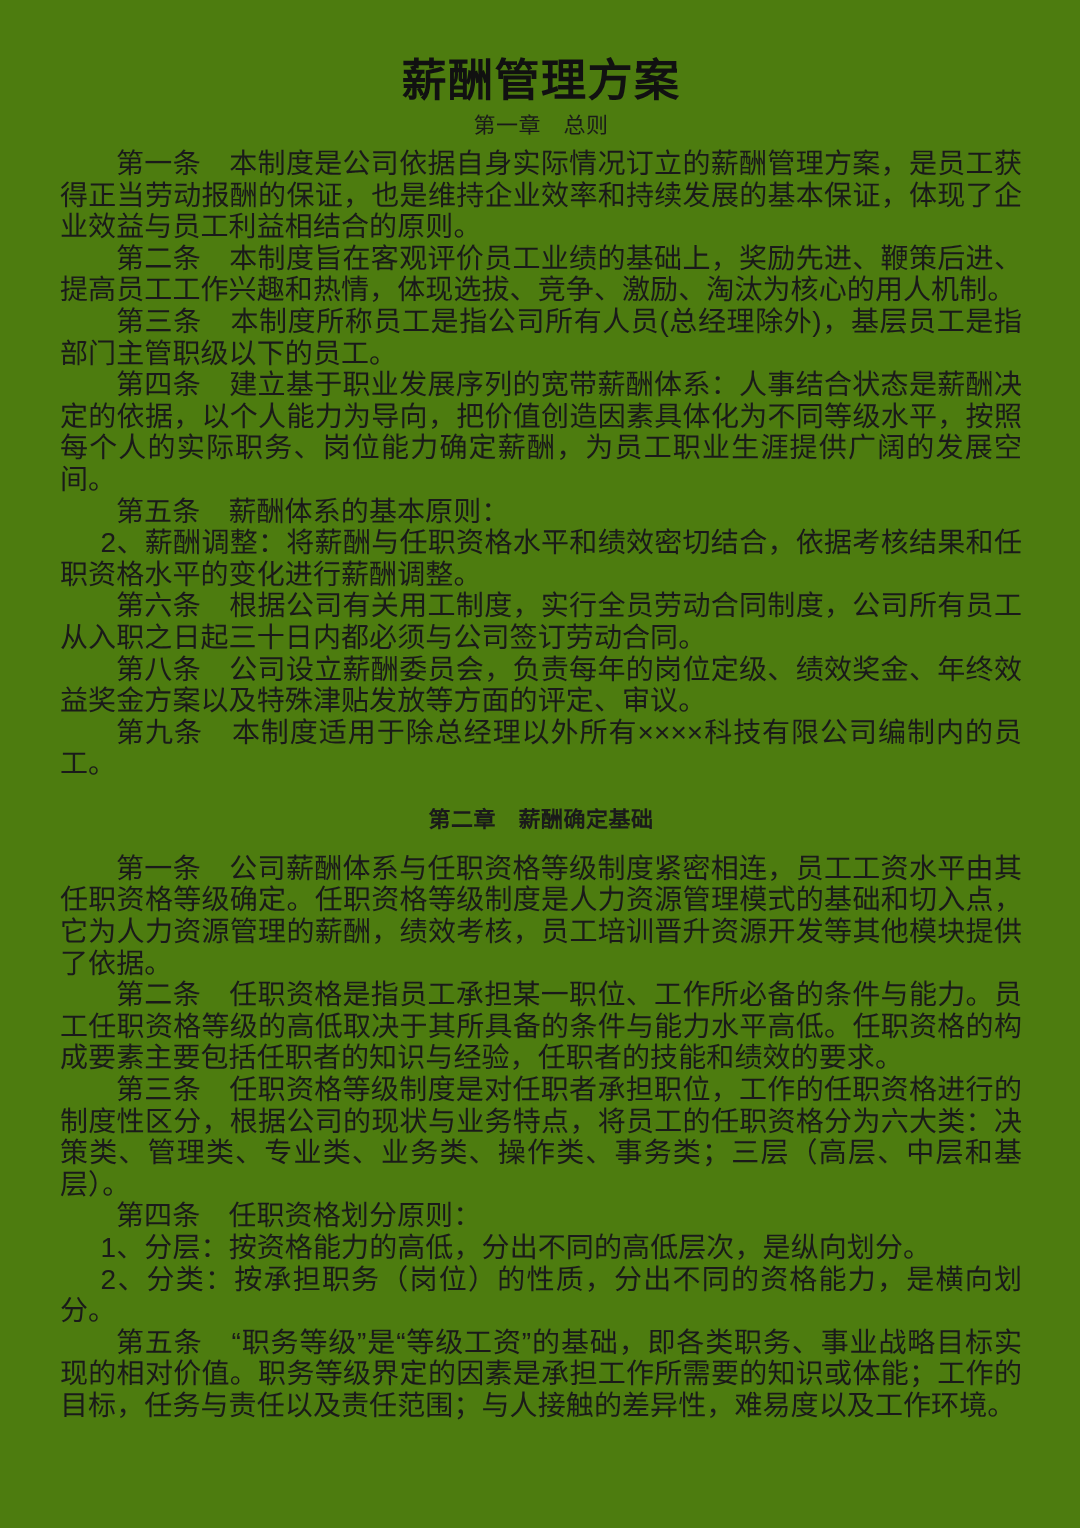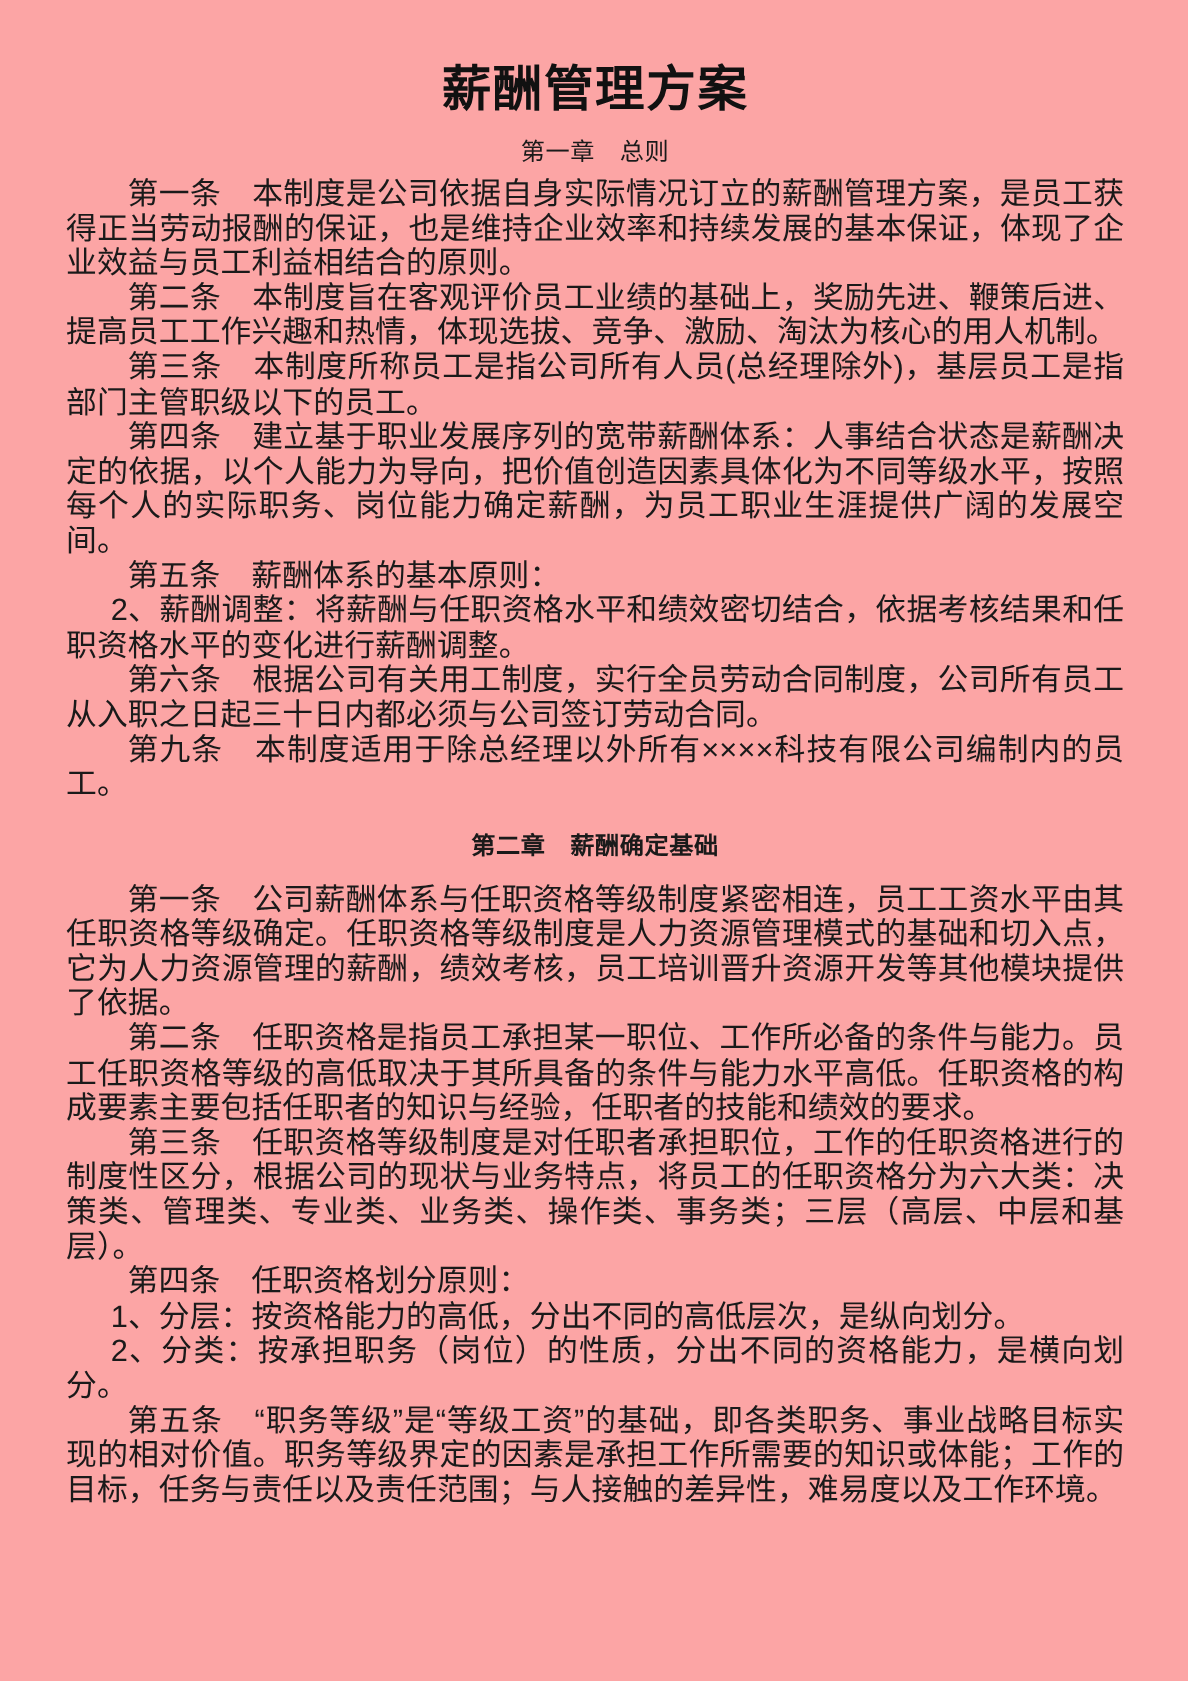--- a/index.html
+++ b/index.html
@@ -11,21 +11,21 @@
     width: 1080px;
     height: 1528px;
     font-family: "Liberation Sans", "DejaVu Sans", sans-serif;
     color: #1a1a1a;
     overflow: hidden;
   }
   .page {
     position: relative;
     width: 1080px;
     height: 1528px;
-    background: #fca5a5;
+    background: #4d7c0f;
     box-sizing: border-box;
     padding: 0 58px 0 60px;
   }
   .doc-title {
     margin: 0;
     padding-top: 52px;
     text-align: center;
     font-size: 45px;
     line-height: 58px;
     font-weight: bold;
@@ -34,21 +34,20 @@
   }
   .chapter-heading {
     text-align: center;
     font-size: 22px;
     line-height: 32px;
     color: #1a1a1a;
     margin: 0;
   }
   .chapter-heading.ch1 {
     font-weight: normal;
-    margin-top: 12px;
     margin-bottom: 6px;
     letter-spacing: 0.5px;
   }
   .chapter-heading.ch2 {
     font-weight: bold;
     margin-top: 24px;
     margin-bottom: 17px;
     letter-spacing: 0.5px;
   }
   .body-block {
@@ -78,20 +77,21 @@
   <div class="chapter-heading ch1">第一章　总则</div>
 
   <div class="body-block">
     <p class="para">第一条　本制度是公司依据自身实际情况订立的薪酬管理方案，是员工获得正当劳动报酬的保证，也是维持企业效率和持续发展的基本保证，体现了企业效益与员工利益相结合的原则。</p>
     <p class="para">第二条　本制度旨在客观评价员工业绩的基础上，奖励先进、鞭策后进、提高员工工作兴趣和热情，体现选拔、竞争、激励、淘汰为核心的用人机制。</p>
     <p class="para">第三条　本制度所称员工是指公司所有人员(总经理除外)，基层员工是指部门主管职级以下的员工。</p>
     <p class="para">第四条　建立基于职业发展序列的宽带薪酬体系：人事结合状态是薪酬决定的依据，以个人能力为导向，把价值创造因素具体化为不同等级水平，按照每个人的实际职务、岗位能力确定薪酬，为员工职业生涯提供广阔的发展空间。</p>
     <p class="para">第五条　薪酬体系的基本原则：</p>
     <p class="para noindent">2、薪酬调整：将薪酬与任职资格水平和绩效密切结合，依据考核结果和任职资格水平的变化进行薪酬调整。</p>
     <p class="para">第六条　根据公司有关用工制度，实行全员劳动合同制度，公司所有员工从入职之日起三十日内都必须与公司签订劳动合同。</p>
+    <p class="para">第八条　公司设立薪酬委员会，负责每年的岗位定级、绩效奖金、年终效益奖金方案以及特殊津贴发放等方面的评定、审议。</p>
     <p class="para">第九条　本制度适用于除总经理以外所有××××科技有限公司编制内的员工。</p>
   </div>
 
   <div class="chapter-heading ch2">第二章　薪酬确定基础</div>
 
   <div class="body-block">
     <p class="para">第一条　公司薪酬体系与任职资格等级制度紧密相连，员工工资水平由其任职资格等级确定。任职资格等级制度是人力资源管理模式的基础和切入点，它为人力资源管理的薪酬，绩效考核，员工培训晋升资源开发等其他模块提供了依据。</p>
     <p class="para">第二条　任职资格是指员工承担某一职位、工作所必备的条件与能力。员工任职资格等级的高低取决于其所具备的条件与能力水平高低。任职资格的构成要素主要包括任职者的知识与经验，任职者的技能和绩效的要求。</p>
     <p class="para">第三条　任职资格等级制度是对任职者承担职位，工作的任职资格进行的制度性区分，根据公司的现状与业务特点，将员工的任职资格分为六大类：决策类、管理类、专业类、业务类、操作类、事务类；三层（高层、中层和基层）。</p>
     <p class="para">第四条　任职资格划分原则：</p>

